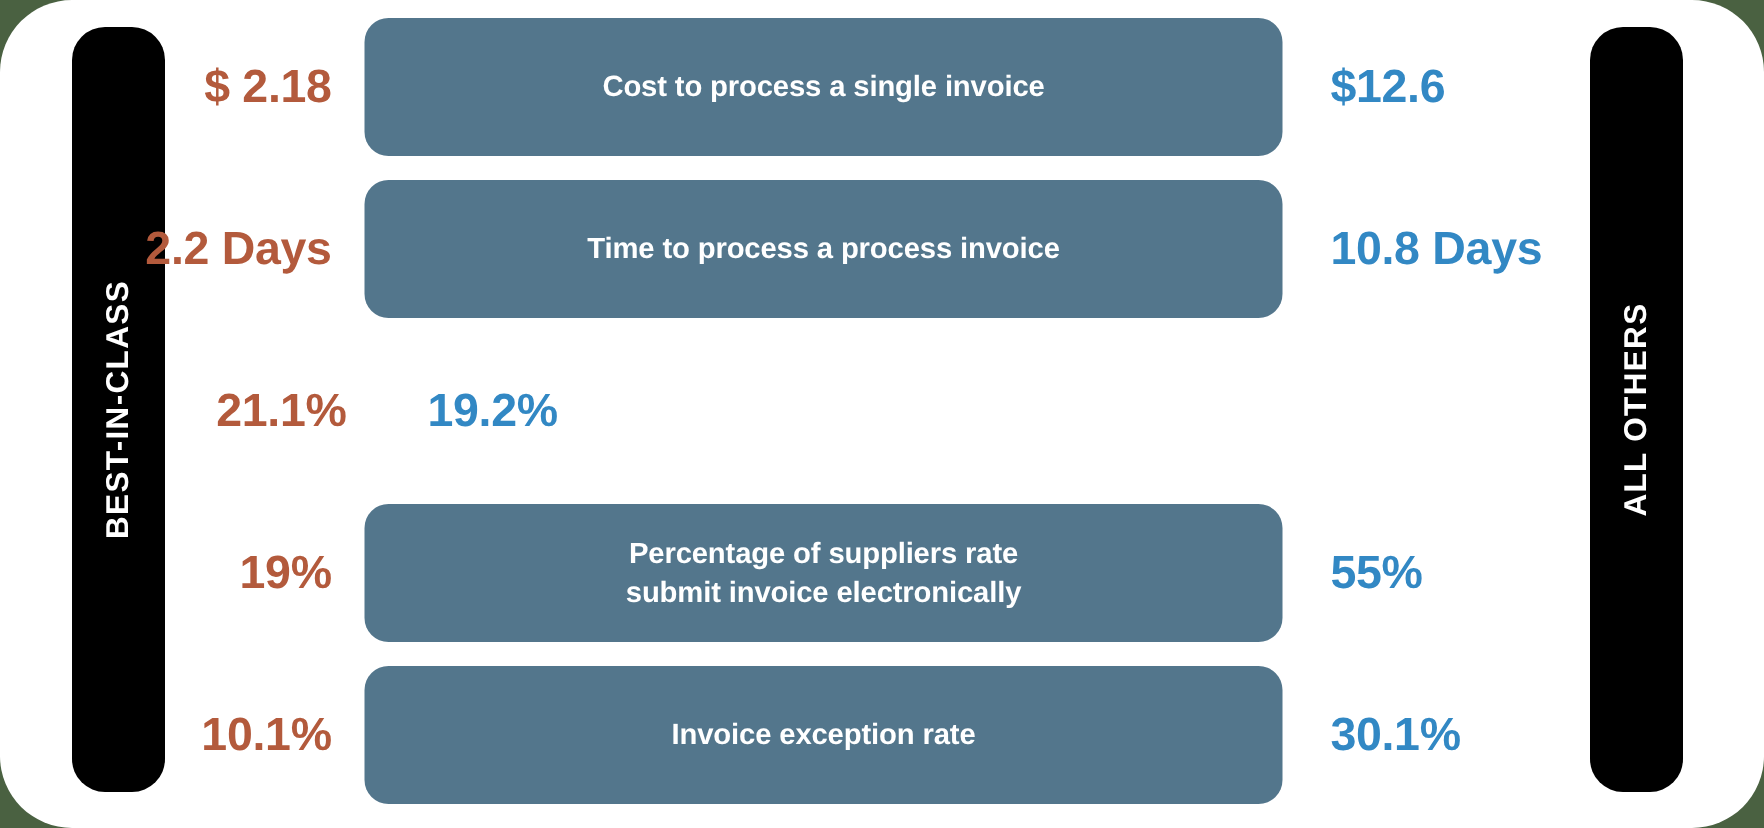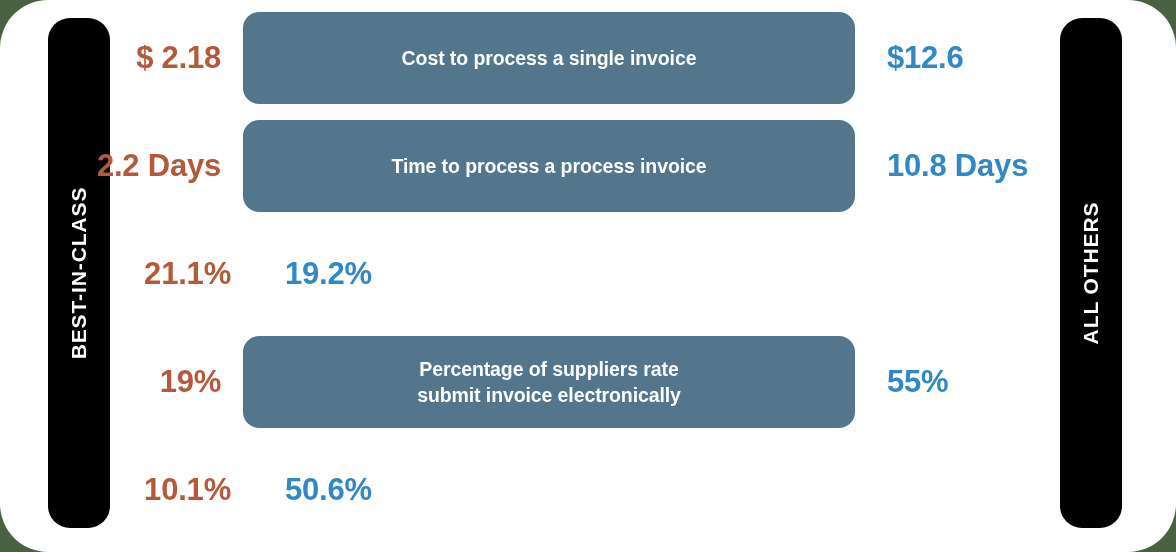--- a/index.html
+++ b/index.html
@@ -163,17 +163,22 @@
         <div class="metric-label">
           <span>Percentage of suppliers rate</span><br>
           <span>submit invoice electronically</span>
         </div>
       </div>
       <div class="value-right">55%</div>
     </div>
 
     <div class="row">
       <div class="value-left">10.1%</div>
-      <div class="value-right">50.6%</div>
+      <div class="metric-pill">
+        <div class="metric-label">
+          <span>Invoice exception rate</span>
+        </div>
+      </div>
+      <div class="value-right">30.1%</div>
     </div>
 
   </div>
 </div>
 
 </body></html>

